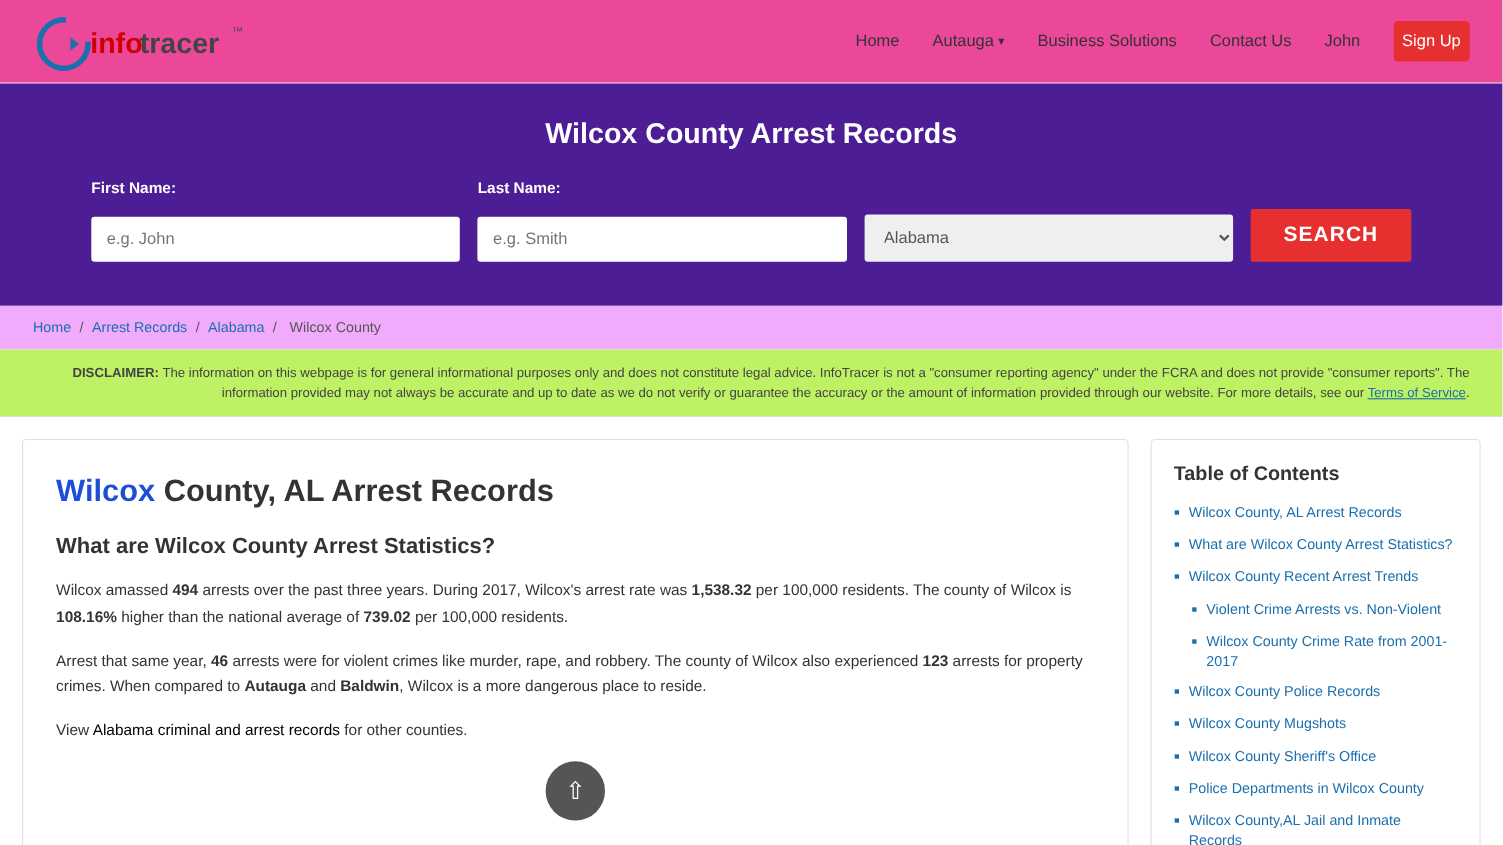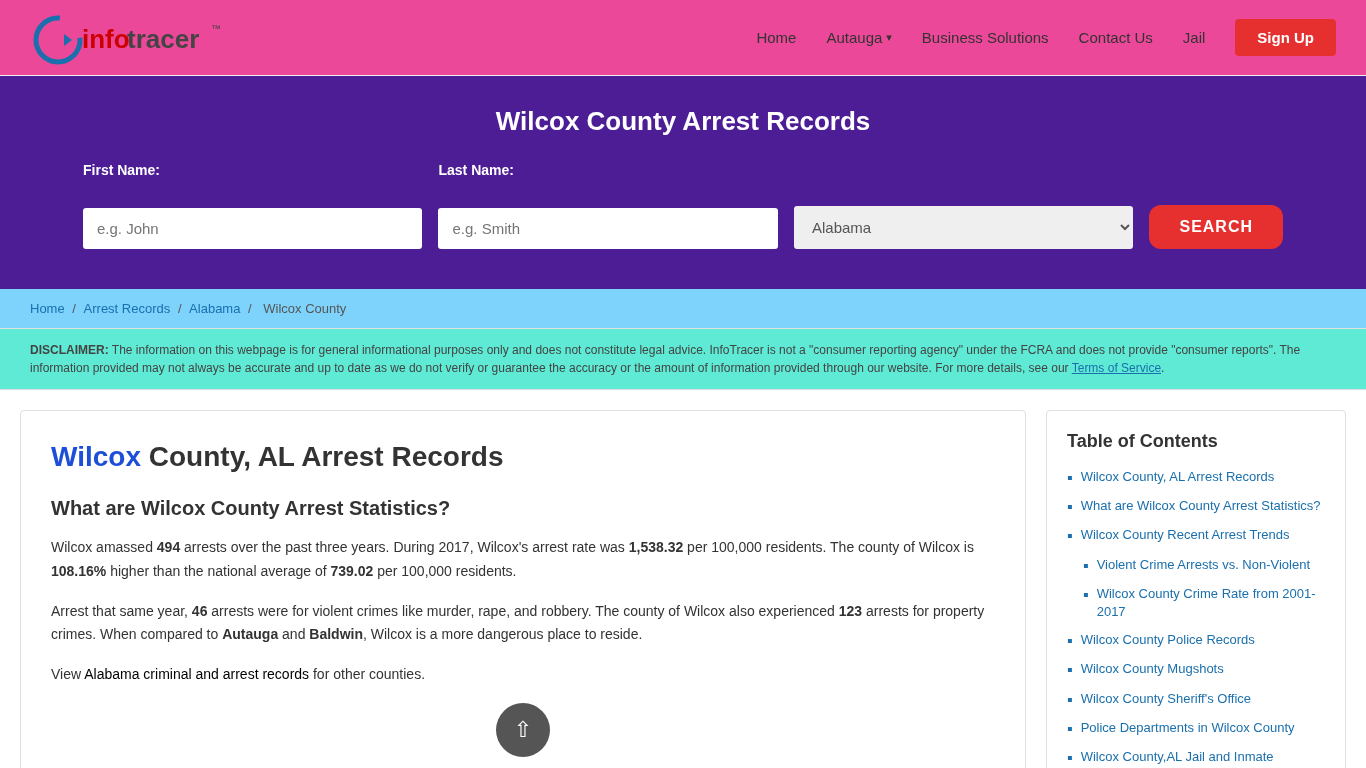--- a/index.html
+++ b/index.html
@@ -39,23 +39,23 @@
       border: none;
       font-size: 15px;
       font-weight: 500;
       cursor: pointer;
       color: #333;
     }
     .btn-signup {
       background: #e63030;
       color: #fff;
       border: none;
-      padding: 10px 22px;
+      padding: 10px 8px;
       font-size: 15px;
-      font-weight: bold;
+      font-weight: normal;
       border-radius: 4px;
       cursor: pointer;
     }
 
     
     .hero {
       background: #4c1d95;
       padding: 30px 40px 40px;
       color: #fff;
     }
@@ -69,21 +69,21 @@
     .search-form {
       display: flex;
       align-items: flex-end;
       gap: 16px;
       max-width: 1200px;
       margin: 0 auto;
     }
     .form-group {
       display: flex;
       flex-direction: column;
-      gap: 18px;
+      gap: 7px;
     }
     .form-group label {
       font-size: 14px;
       font-weight: bold;
       color: #fff;
     }
     .form-group input, .form-group select {
       padding: 12px 14px;
       font-size: 15px;
       border: none;
@@ -94,49 +94,49 @@
     }
     .fg-first { flex: 1; }
     .fg-last { flex: 1; }
     .fg-state { flex: 1; }
     .fg-state select { width: 100%; }
     .btn-search {
       background: #e63030;
       color: #fff;
       border: none;
       padding: 13px 30px;
-      font-size: 16px;
-      font-weight: bold;
-      border-radius: 12px;
+      font-size: 19px;
+      font-weight: bold;
+      border-radius: 2px;
       cursor: pointer;
       letter-spacing: 1px;
       white-space: nowrap;
     }
 
     
     .breadcrumb {
       padding: 12px 30px;
-      background: #7dd3fc;
+      background: #f0abfc;
       border-bottom: 1px solid #e0e0e0;
       font-size: 13px;
     }
     .breadcrumb a {
       color: #1a6fad;
       text-decoration: none;
     }
     .breadcrumb span { color: #555; margin: 0 4px; }
 
     
     .disclaimer {
-      background: #5eead4;
+      background: #bef264;
       border-bottom: 1px solid #ddd;
       padding: 12px 30px;
       font-size: 12px;
       color: #444;
-      text-align: left;
+      text-align: right;
       line-height: 1.5;
     }
     .disclaimer strong { font-weight: bold; }
     .disclaimer a { color: #1a6fad; }
 
     
     .content-area {
       display: flex;
       gap: 0;
       padding: 20px 20px;
@@ -270,21 +270,21 @@
     </svg>
   </div>
   <nav class="nav">
     <a href="#">Home</a>
     <div class="nav-searches">
       <a href="#">Autauga</a>
       <span class="chevron">▾</span>
     </div>
     <a href="#">Business Solutions</a>
     <a href="#">Contact Us</a>
-    <button class="btn-login">Jail</button>
+    <button class="btn-login">John</button>
     <button class="btn-signup">Sign Up</button>
   </nav>
 </header>
 
 <section class="hero">
   <h1>Wilcox County Arrest Records</h1>
   <div class="search-form">
     <div class="form-group fg-first">
       <label>First Name:</label>
       <input type="text" placeholder="e.g. John" style="">

